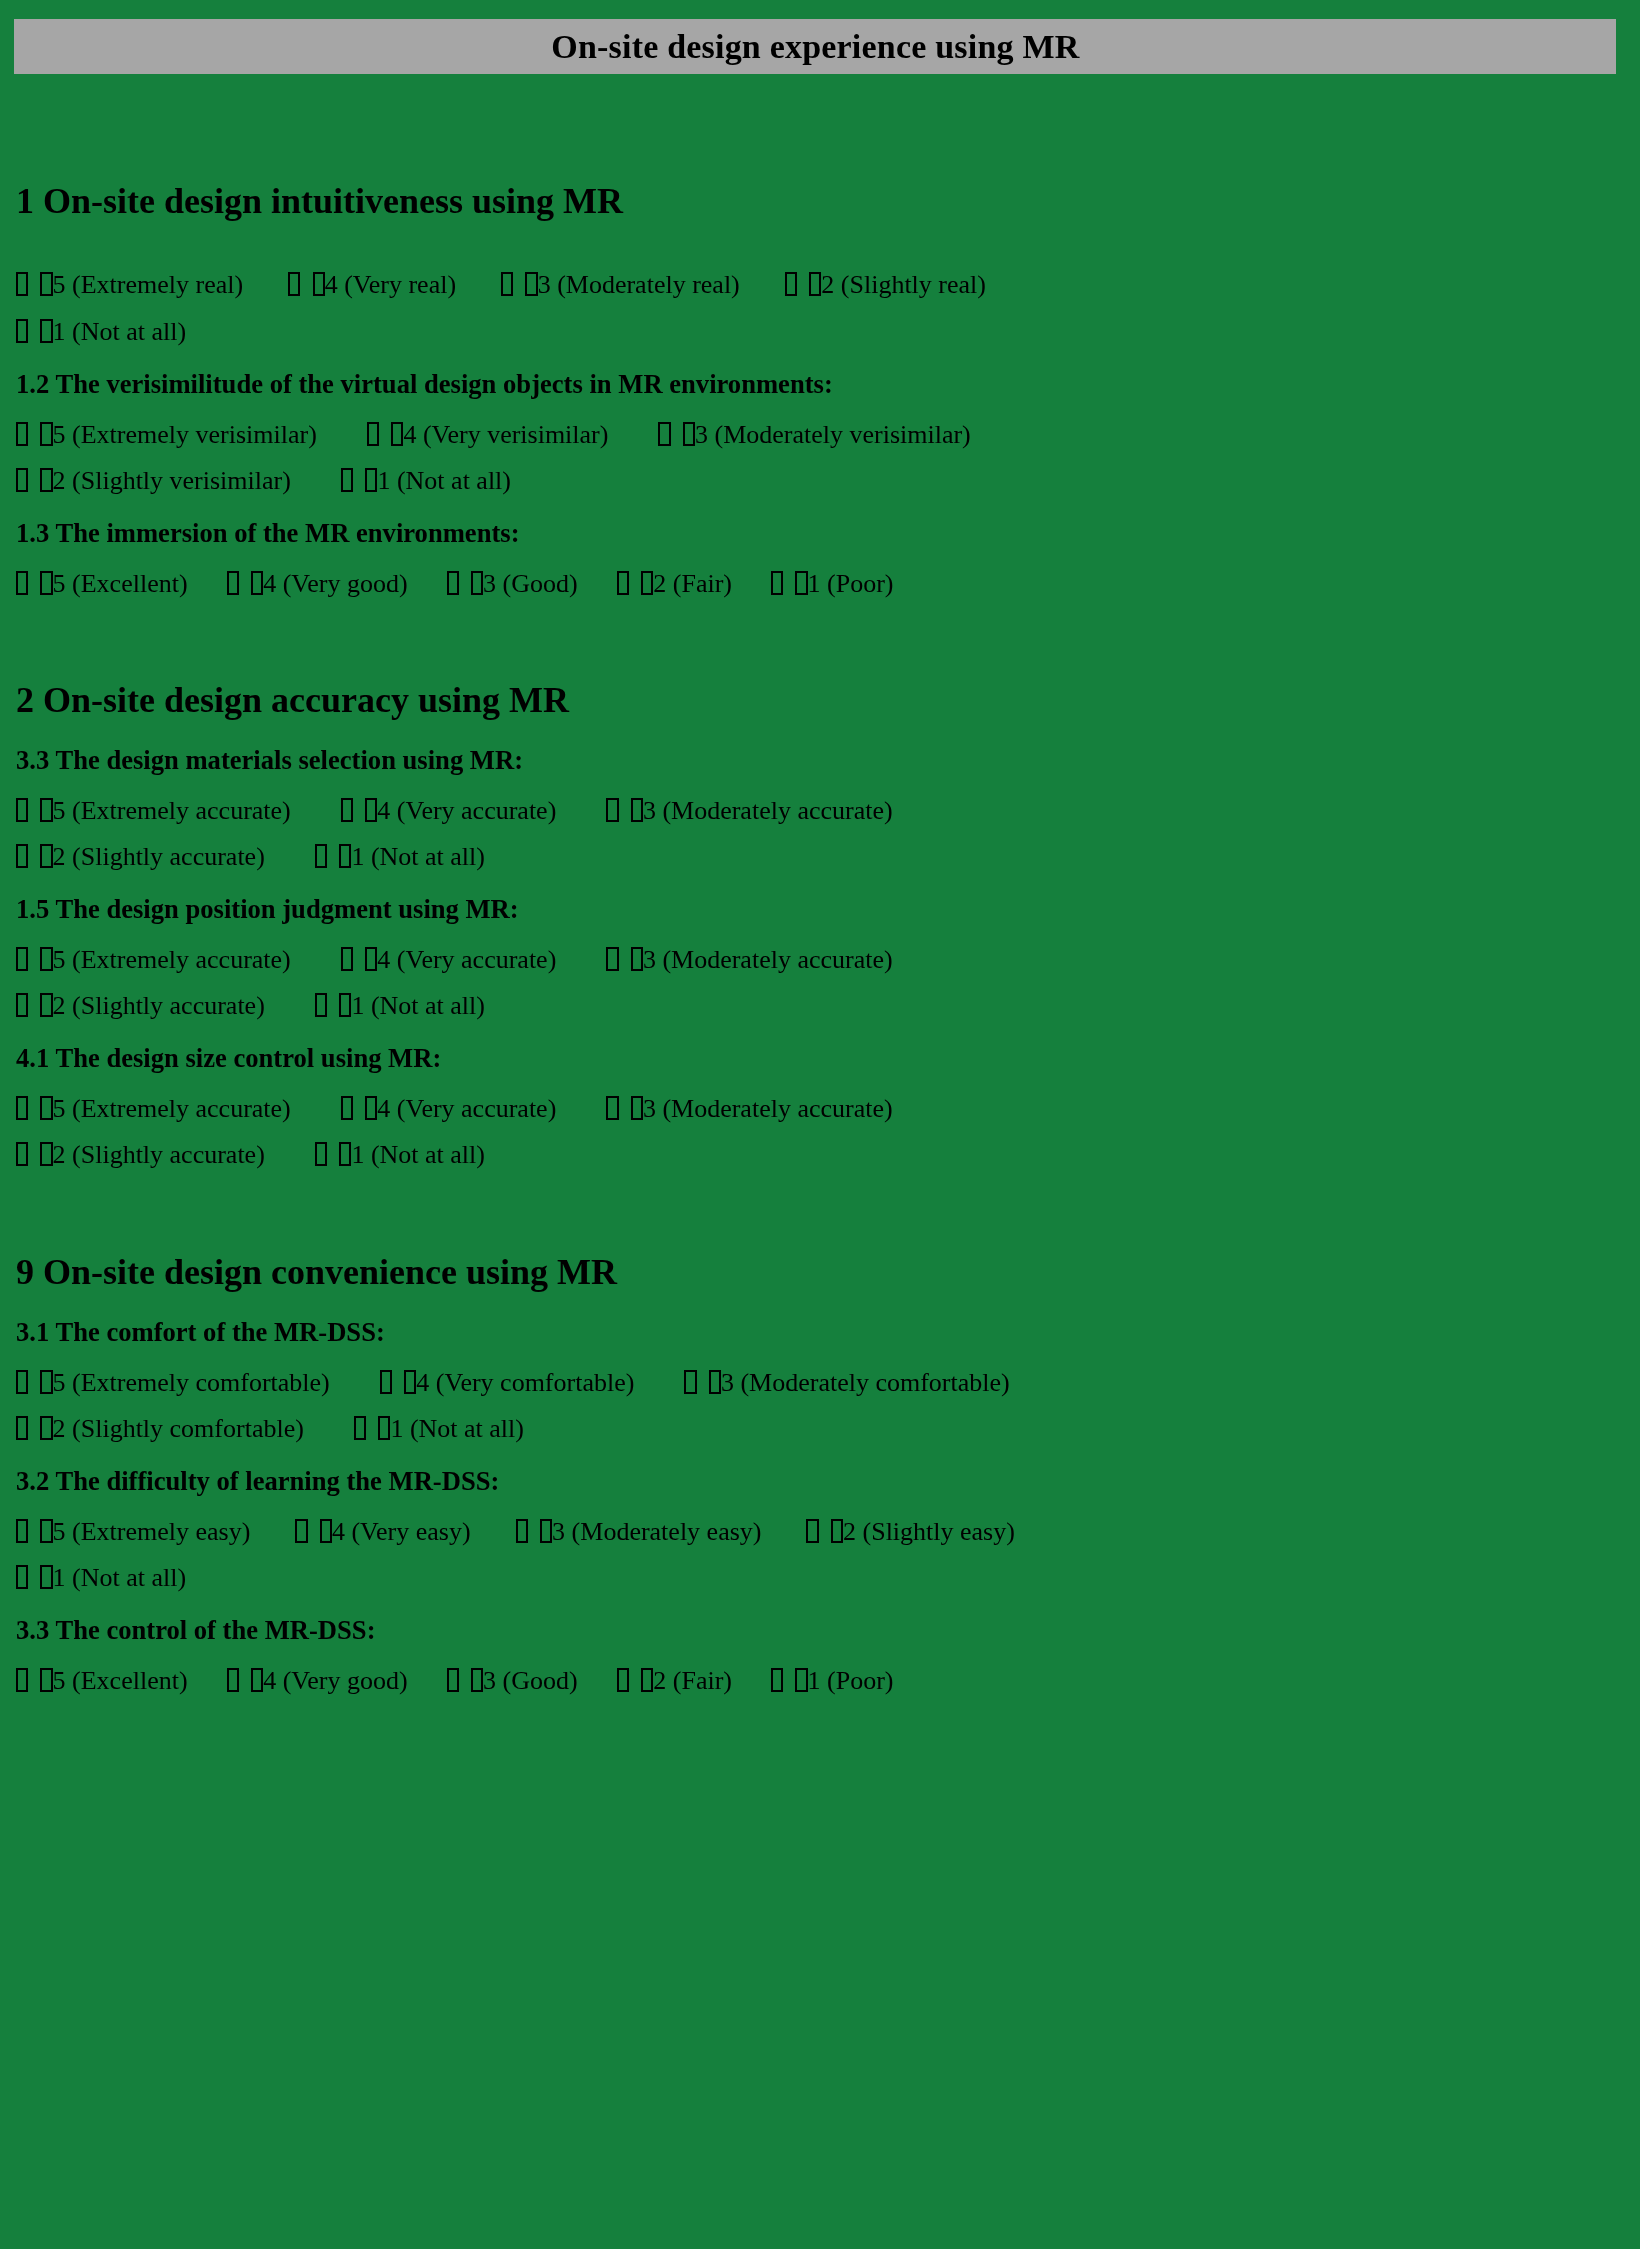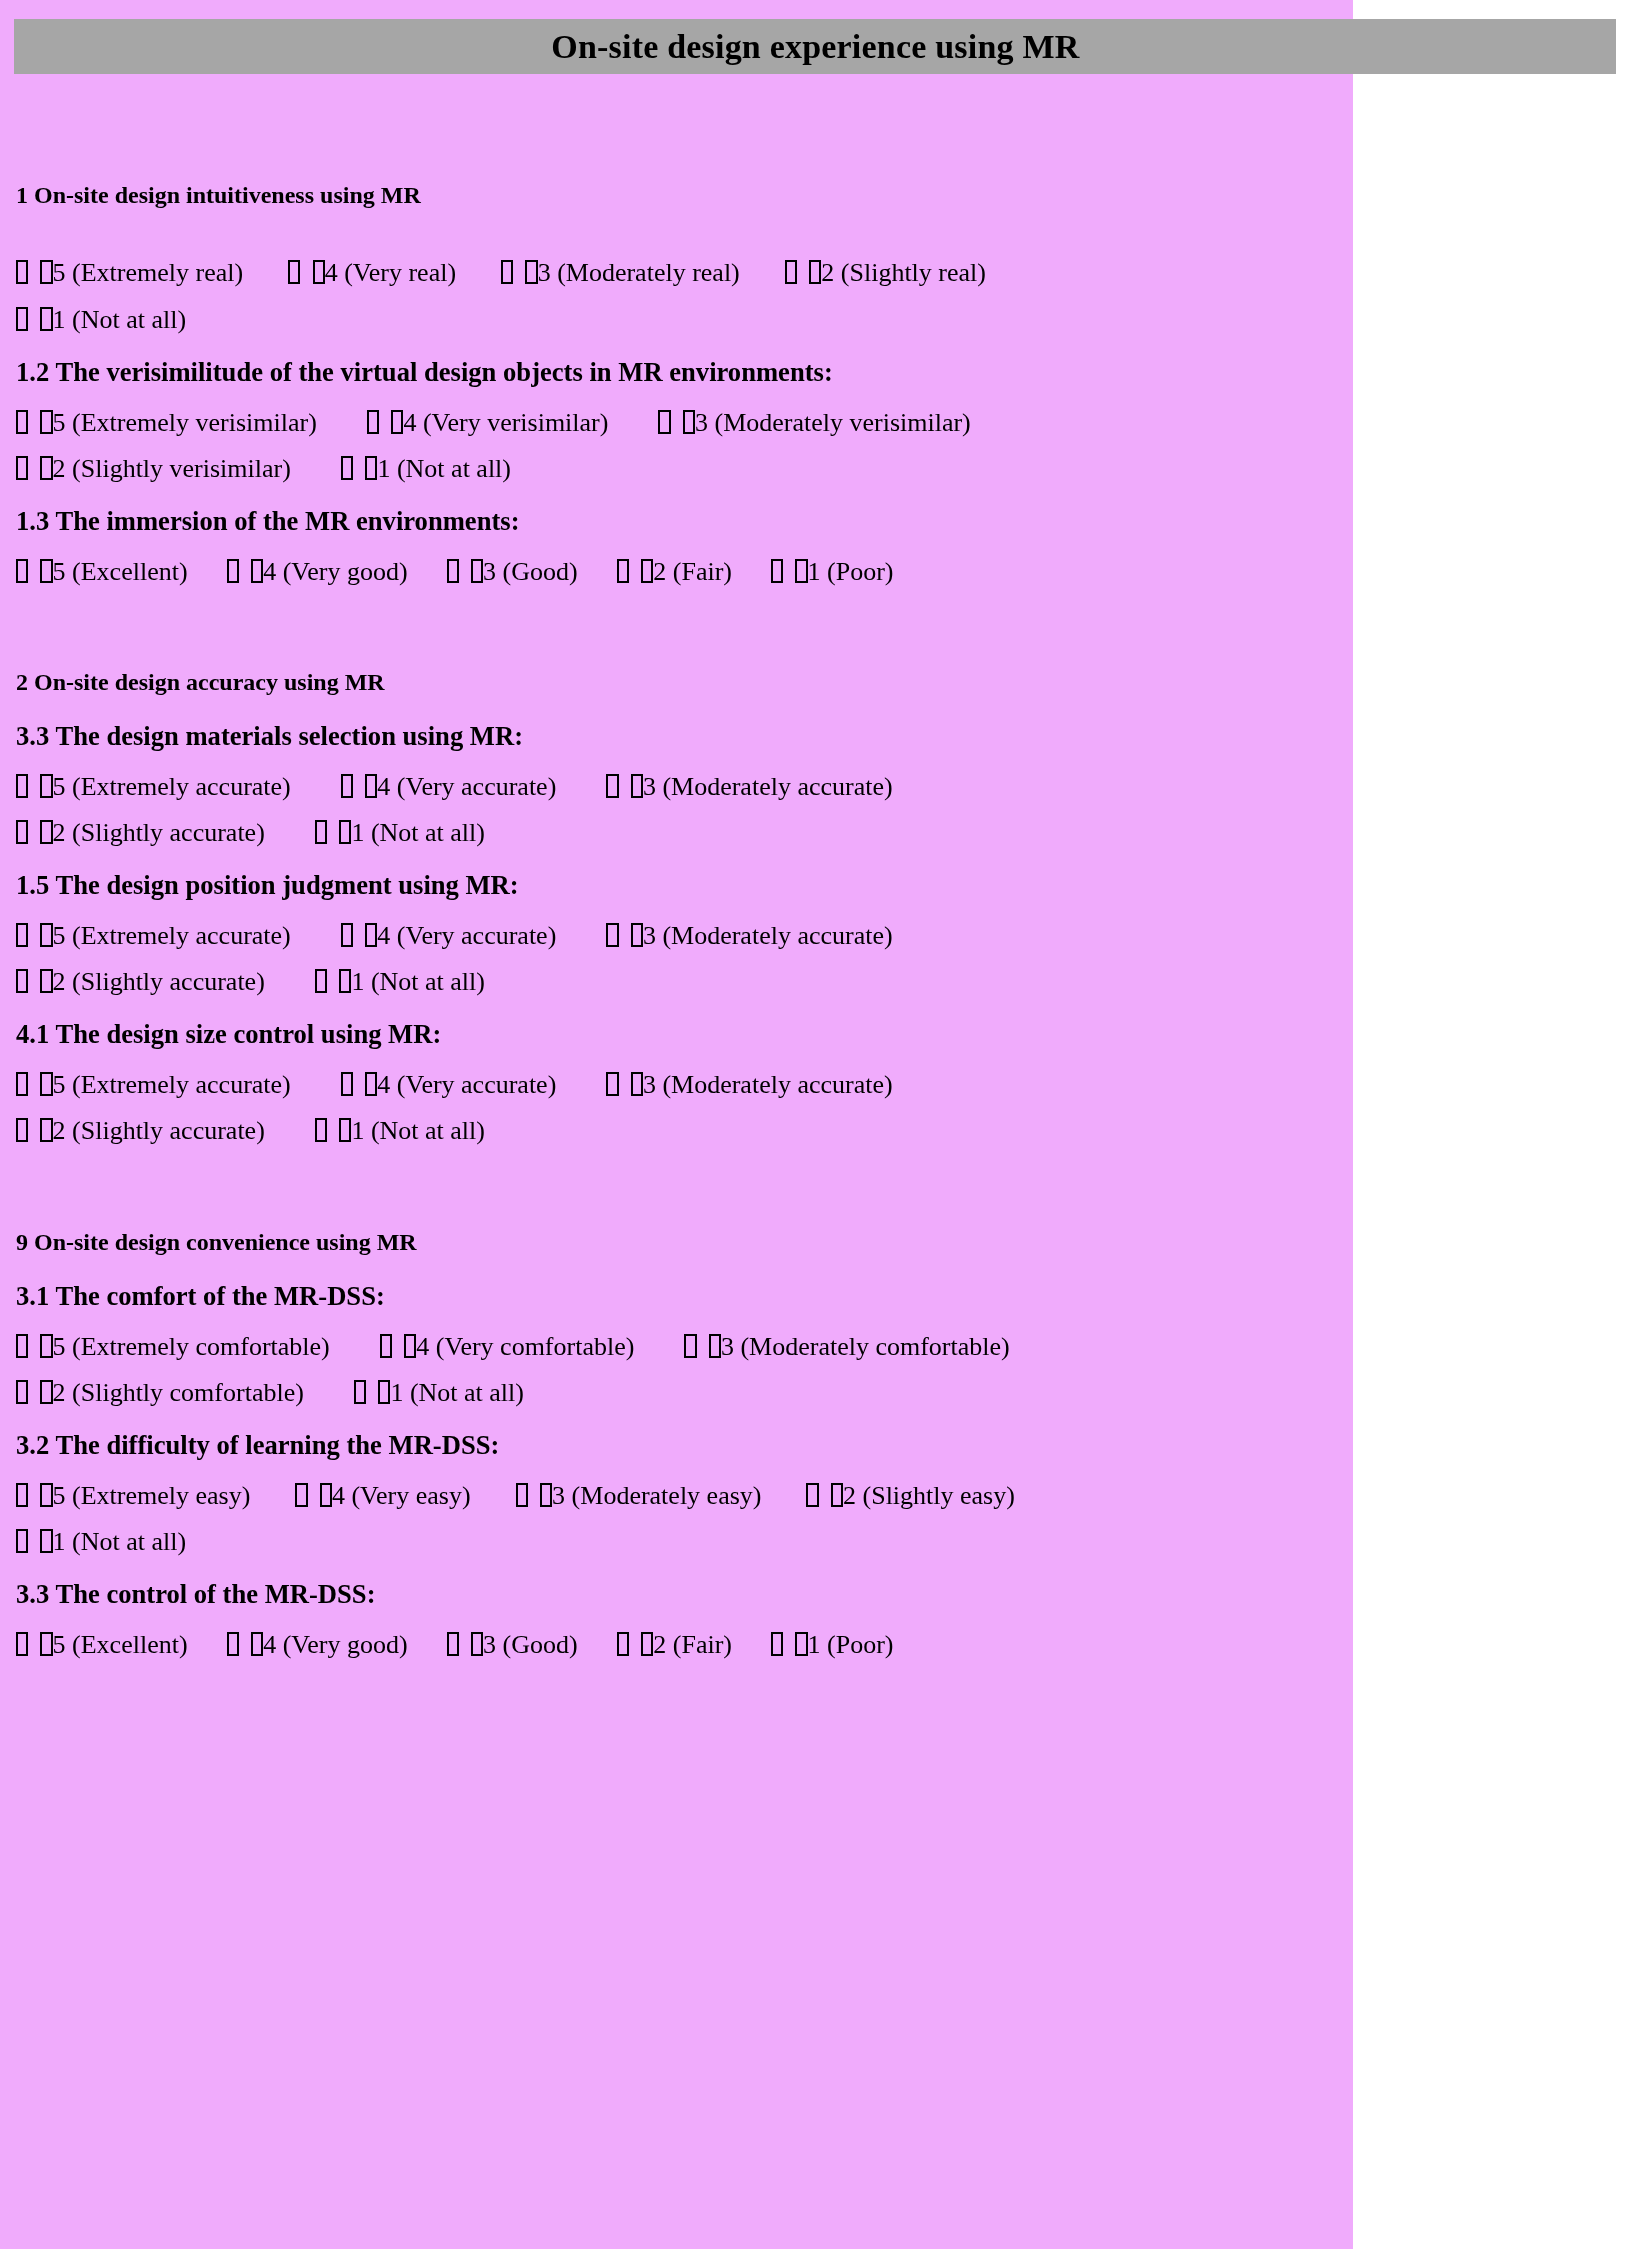--- a/index.html
+++ b/index.html
@@ -10,23 +10,23 @@
   body {
     width: 1646px;
     height: 2250px;
     font-family: "Liberation Serif", "DejaVu Serif", serif;
     color: #000000;
     overflow: hidden;
   }
 
   .page {
     position: relative;
-    width: 1353px;
+    width: 1640px;
     height: 2250px;
-    background: #f0abfc;
+    background: #15803d;
     box-sizing: border-box;
   }
 
   
   .title-band {
     position: absolute;
     left: 14.4px;
     top: 19.4px;
     width: 1602px;
     height: 55px;
@@ -50,21 +50,21 @@
     left: 16px;
     top: 183px;
     width: 1616px;
   }
 
   .section {
     margin: 0 0 0 0;
   }
 
   .section-heading {
-    font-size: 24px;
+    font-size: 36px;
     font-weight: bold;
     line-height: 1.0;
     margin: 0;
     padding: 0;
     white-space: nowrap;
   }
 
   .sub-heading {
     font-size: 26.6px;
     font-weight: bold;

